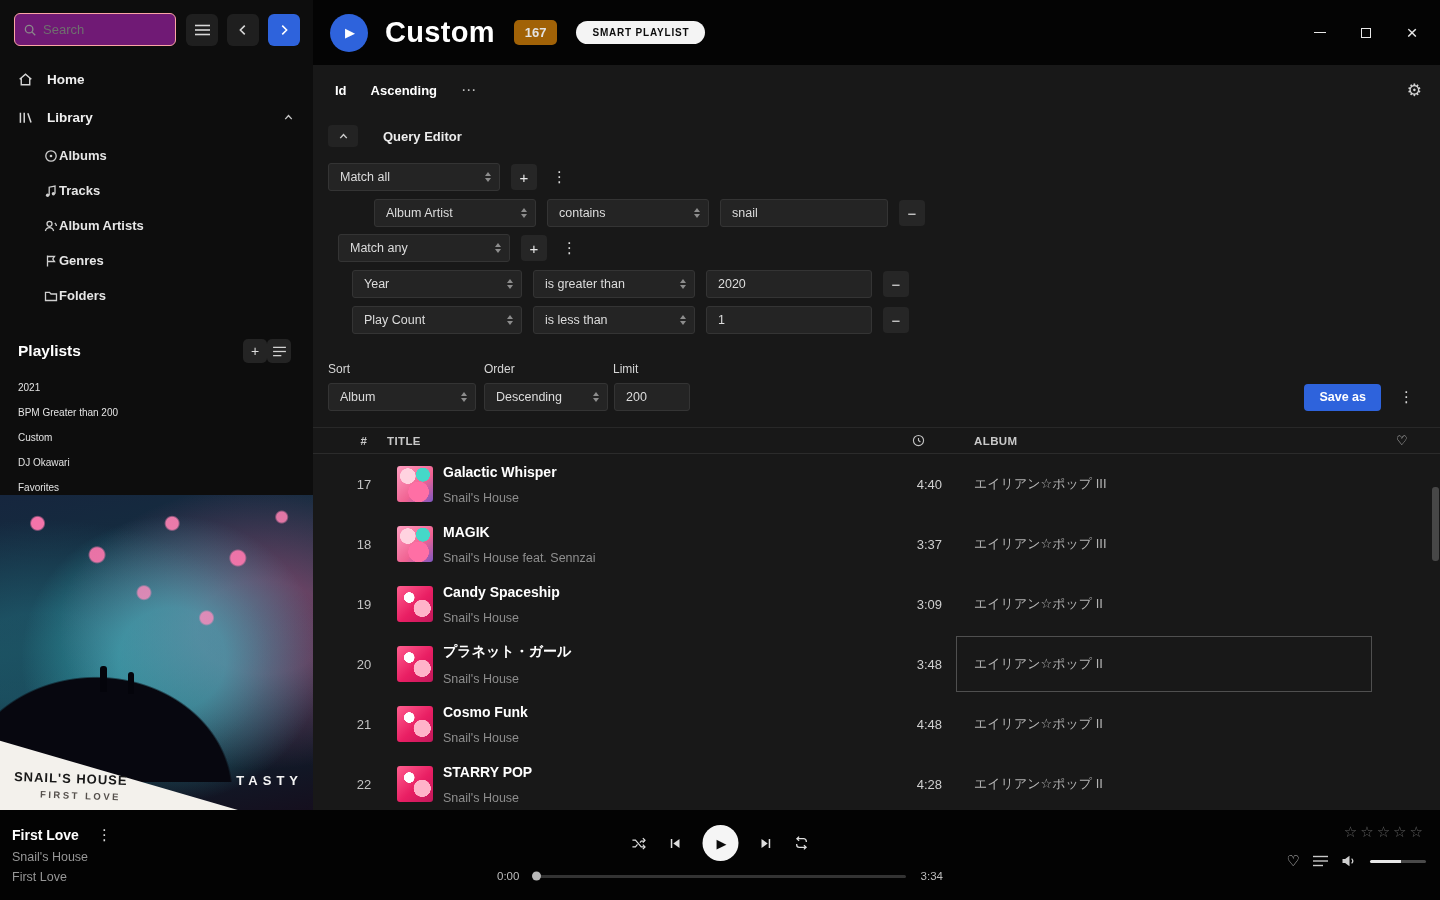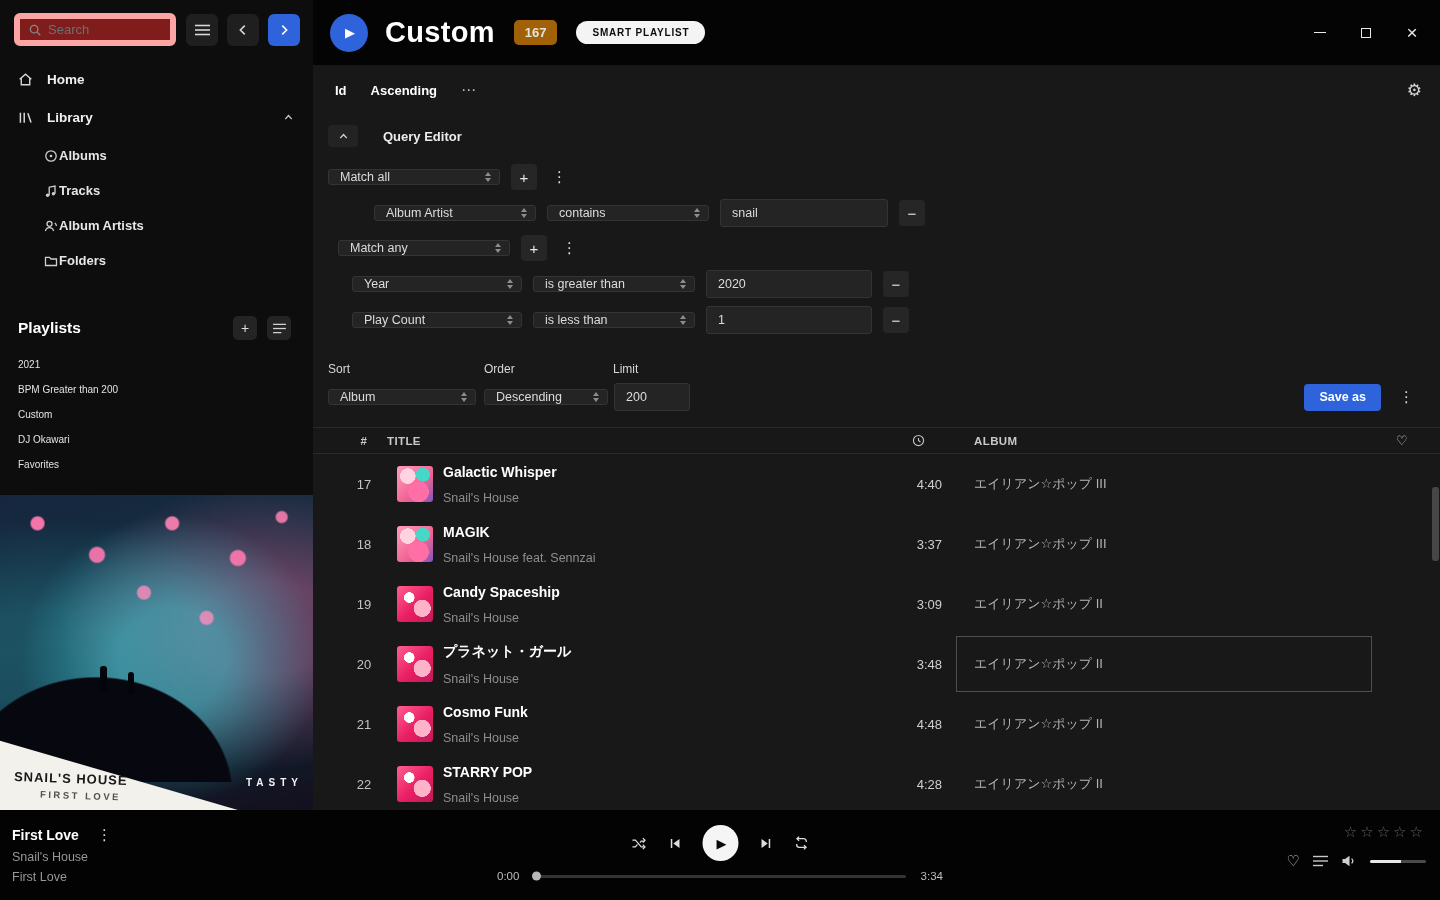--- a/index.html
+++ b/index.html
@@ -3,35 +3,35 @@
 <meta charset="utf-8">
 <style>
   * { margin:0; padding:0; box-sizing:border-box; }
   html,body { width:1440px; height:900px; background:#000; overflow:hidden;
     font-family:"Liberation Sans","DejaVu Sans",sans-serif; }
   .app { position:relative; width:1440px; height:900px; background:#181818; overflow:hidden; }
 
   
   .sidebar { position:absolute; left:0; top:0; width:313px; height:810px; background:#0d0d0d; z-index:3; }
   .sb-top { display:flex; align-items:center; padding:13px 0 0 14px; gap:9px; }
-  .search-box { width:162px; height:33px; background:#7f1d1d; border:6px solid #fca5a5; border-radius:6px;
+  .search-box { width:162px; height:33px; background:#701a75; border:1px solid #fca5a5; border-radius:6px;
     display:flex; align-items:center; padding:0 8px; gap:6px; margin-right:1px; }
   .search-box input { flex:1; min-width:0; background:transparent; border:none; outline:none; color:#ddd; font-size:13px; }
   .search-box input::placeholder { color:#6f6f6f; }
   .sq-btn { width:32px; height:32px; border:none; border-radius:6px; background:#1f1f1f; color:#ddd;
     display:flex; align-items:center; justify-content:center; cursor:pointer; }
   .sq-btn.blue { background:#2e63dc; }
   .nav { margin-top:14px; }
   .nav-item { height:38px; display:flex; align-items:center; gap:13px; padding:0 18px 0 17px;
     color:#efefef; font-size:13.5px; font-weight:700; cursor:pointer; }
   .nav-caret { margin-left:auto; }
   .sub-list { margin-top:2px; }
   .sub-item { height:35px; display:flex; align-items:center; padding-left:43px;
     color:#e6e6e6; font-size:13px; font-weight:700; cursor:pointer; }
-  .pl-header { margin-top:38px; display:flex; align-items:center; padding:0 22px 0 18px; gap:10px; }
+  .pl-header { margin-top:26px; display:flex; align-items:center; padding:0 22px 0 18px; }
   .pl-title { color:#fff; font-size:15.5px; font-weight:800; flex:1; }
   .mini-btn { width:24px; height:24px; border:none; border-radius:5px; background:#242424; color:#ddd;
     display:flex; align-items:center; justify-content:center; font-size:14px; cursor:pointer; }
   .pl-list { margin-top:12px; }
   .pl-item { height:25px; display:flex; align-items:center; padding-left:18px; color:#e2e2e2;
     font-size:10px; cursor:pointer; }
 
   
   .artwork { position:absolute; left:0; bottom:0; width:313px; height:315px; overflow:hidden;
     background:
@@ -50,21 +50,21 @@
     background:radial-gradient(ellipse at 45% 110%, #07070f 0 62%, transparent 63%); }
   .figure { position:absolute; background:#04040b; border-radius:3px 3px 0 0; }
   .figure.f1 { left:100px; bottom:118px; width:7px; height:26px; }
   .figure.f2 { left:128px; bottom:116px; width:6px; height:22px; }
   .art-banner { position:absolute; left:0; bottom:0; width:100%; height:100%;
     clip-path:polygon(0 78%, 76% 100%, 0 100%); background:#f3f1ec; }
   .art-banner-artist { position:absolute; left:14px; bottom:24px; color:#181818; font-size:13px;
     font-weight:800; letter-spacing:1px; transform:rotate(2deg); }
   .art-banner-album  { position:absolute; left:40px; bottom:9px; color:#55504c; font-size:9.5px;
     font-weight:700; letter-spacing:2.5px; transform:rotate(2deg); }
-  .art-label { position:absolute; right:10px; bottom:22px; color:#f4f4f4; font-size:10px;
+  .art-label { position:absolute; right:10px; bottom:22px; color:#f4f4f4; font-size:13px;
     font-weight:700; letter-spacing:5px; }
 
   
   .main { position:absolute; left:313px; top:0; right:0; height:810px; background:#181818; }
   .main-header { position:absolute; top:0; left:0; right:0; height:65px; background:#040404;
     display:flex; align-items:center; padding-left:17px; }
   .big-play { width:38px; height:38px; border-radius:50%; border:none; background:#2e63dc; color:#fff;
     font-size:13px; display:flex; align-items:center; justify-content:center; cursor:pointer; }
   .big-play span { margin-left:2px; }
   .page-title { color:#fff; font-size:29px; font-weight:800; letter-spacing:.3px; margin-left:17px; }
@@ -83,21 +83,21 @@
     display:flex; align-items:center; gap:24px; color:#fff; font-size:13px; font-weight:700; }
   .ellipsis { color:#bdbdbd; font-size:15px; font-weight:400; letter-spacing:1px; }
   .gear { margin-left:auto; color:#d4d4d4; font-size:17px; font-weight:400; cursor:pointer; }
 
   .qe-header { position:absolute; top:125px; left:15px; display:flex; align-items:center; gap:25px; }
   .collapse-btn { width:30px; height:22px; border:none; border-radius:4px; background:#232323;
     display:flex; align-items:center; justify-content:center; cursor:pointer; }
   .qe-title { color:#ececec; font-size:13px; font-weight:700; }
 
   .qe-row { position:absolute; display:flex; align-items:center; gap:11px; height:28px; }
-  .dd { background:#242424; border:1px solid #343434; border-radius:3px; height:16px;
+  .dd { background:#242424; border:1px solid #343434; border-radius:3px; height:28px;
     display:flex; align-items:center; justify-content:space-between; padding:0 8px 0 11px;
     color:#dcdcdc; font-size:12.5px; cursor:pointer; }
   .dd-arrows { display:flex; flex-direction:column; align-items:center; gap:2px; }
   .tri-up { width:0; height:0; border-left:3.5px solid transparent; border-right:3.5px solid transparent;
     border-bottom:4px solid #8d8d8d; }
   .tri-down { width:0; height:0; border-left:3.5px solid transparent; border-right:3.5px solid transparent;
     border-top:4px solid #8d8d8d; }
   .txt { background:#242424; border:1px solid #343434; border-radius:3px; height:28px; padding:0 11px;
     color:#dcdcdc; font-size:12.5px; outline:none; }
   .op-btn { width:26px; height:26px; border:none; border-radius:4px; background:#262626; color:#e8e8e8;
@@ -245,20 +245,26 @@
         </div>
         <div class="sub-item">
           <svg width="16" height="16" viewBox="0 0 16 16">
             <circle cx="6.5" cy="5.8" r="2.5" fill="none" stroke="#cfcfcf" stroke-width="1.3"></circle>
             <path d="M2.4 13 a4.2 4.2 0 0 1 8.2 0 M11.8 5 a4 4 0 0 1 1.6 3" fill="none" stroke="#cfcfcf" stroke-width="1.3"></path>
           </svg>
           <span>Album Artists</span>
         </div>
         <div class="sub-item">
           <svg width="16" height="16" viewBox="0 0 16 16">
+            <path d="M4.5 2.5 V13.5 M4.5 3.5 H11.5 L9.8 6 L11.5 8.5 H4.5" fill="none" stroke="#cfcfcf" stroke-width="1.3"></path>
+          </svg>
+          <span>Genres</span>
+        </div>
+        <div class="sub-item">
+          <svg width="16" height="16" viewBox="0 0 16 16">
             <path d="M2.5 4.3 H6.5 L8 6 H13.5 V12.5 H2.5 Z" fill="none" stroke="#cfcfcf" stroke-width="1.3"></path>
           </svg>
           <span>Folders</span>
         </div>
       </div>
     </nav>
 
     <div class="pl-header">
       <span class="pl-title">Playlists</span>
       <button class="mini-btn">+</button>

